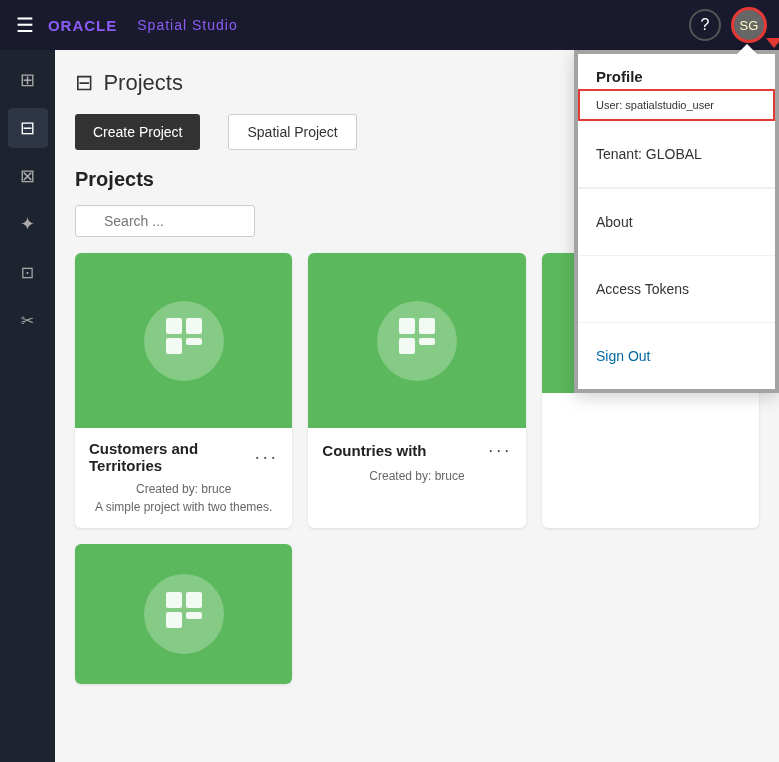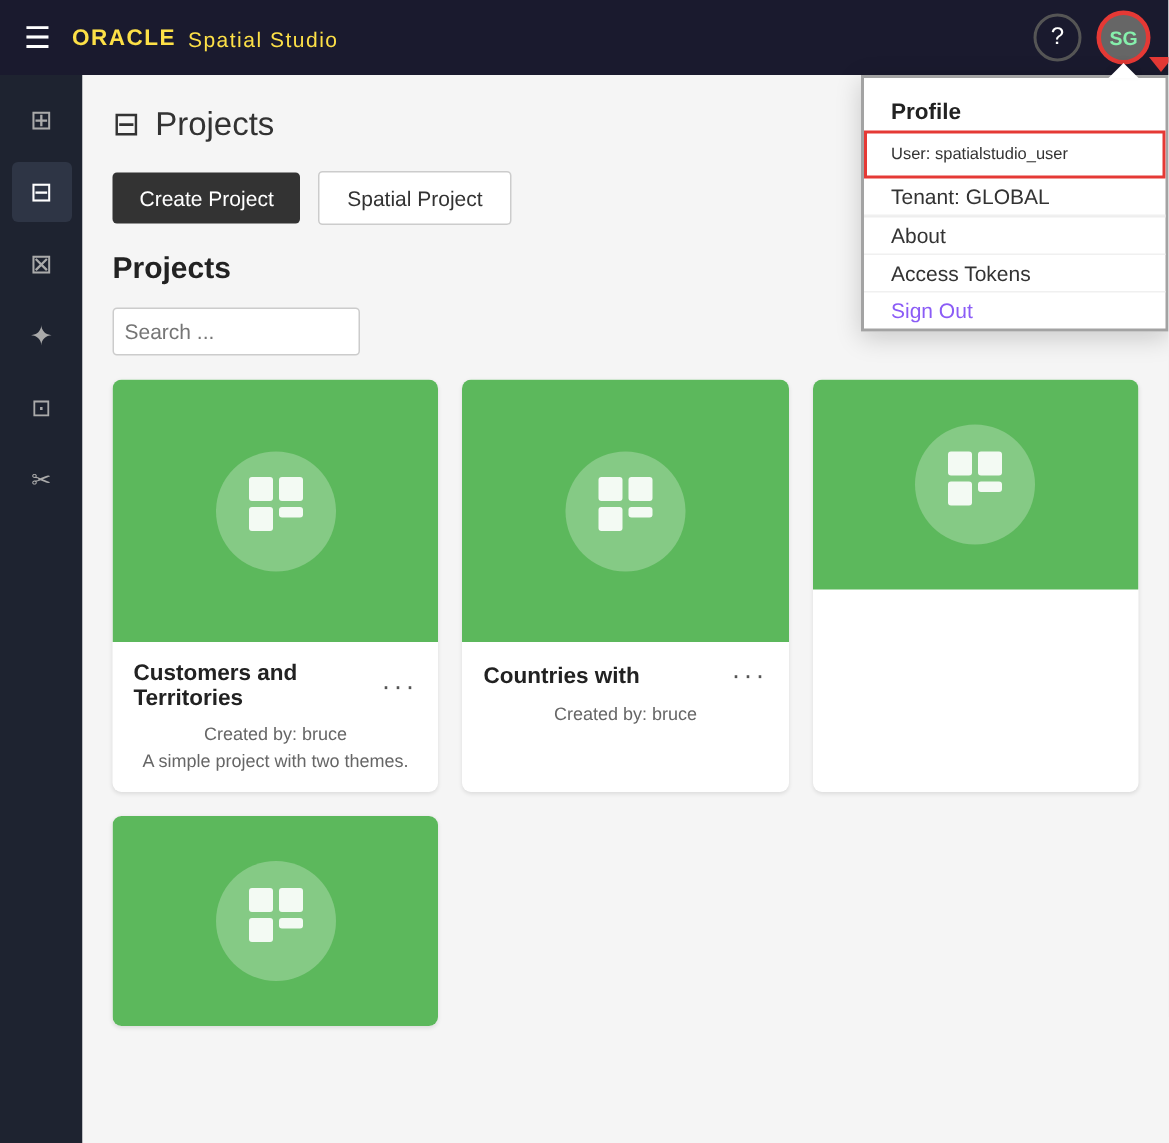--- a/index.html
+++ b/index.html
@@ -16,52 +16,52 @@
       position: relative;
       z-index: 100;
     }
     .topbar-hamburger {
       color: white;
       font-size: 20px;
       cursor: pointer;
       padding: 4px;
     }
     .topbar-logo {
-      color: #fde047;
+      color: #8b5cf6;
       font-size: 15px;
       font-weight: bold;
       letter-spacing: 1px;
       display: flex;
-      align-items: flex-end;
-      gap: 8px;
+      align-items: flex-start;
+      gap: 20px;
     }
     .topbar-spacer { flex: 1; }
     .topbar-help {
       color: white;
       width: 32px;
       height: 32px;
       border-radius: 50%;
       border: 2px solid #555;
       display: flex;
       align-items: center;
       justify-content: center;
       font-size: 16px;
       cursor: pointer;
     }
     .topbar-avatar {
       width: 36px;
       height: 36px;
       border-radius: 50%;
       background: #666;
-      color: #86efac;
+      color: #fef9c3;
       display: flex;
       align-items: center;
       justify-content: center;
       font-size: 13px;
-      font-weight: bold;
+      font-weight: normal;
       cursor: pointer;
       border: 3px solid #e53935;
       position: relative;
     }
     .topbar-avatar-arrow {
       position: absolute;
       right: -18px;
       top: 28px;
       width: 0;
       height: 0;
@@ -120,23 +120,22 @@
     }
     .page-title {
       font-size: 22px;
       color: #333;
       font-weight: normal;
     }
 
     
     .action-buttons {
       display: flex;
-      gap: 12px;
+      gap: 28px;
       margin-bottom: 18px;
-      align-items: center;
     }
     .btn-primary {
       background: #333;
       color: white;
       border: none;
       padding: 9px 18px;
       font-size: 14px;
       cursor: pointer;
       border-radius: 3px;
     }
@@ -161,23 +160,23 @@
     
     .search-row {
       display: flex;
       gap: 10px;
       margin-bottom: 16px;
       align-items: center;
     }
     .search-input {
       border: 1px solid #ccc;
       background: white;
-      padding: 7px 7px;
+      padding: 7px 28px;
       font-size: 14px;
-      width: 165px;
+      width: 180px;
       border-radius: 3px;
       color: #999;
     }
 
     
     .projects-grid {
       display: grid;
       grid-template-columns: 1fr 1fr 1fr;
       gap: 16px;
     }
@@ -236,30 +235,30 @@
 
     
     .dropdown-overlay {
       position: absolute;
       top: 50px;
       right: 0;
       width: 205px;
       background: white;
       box-shadow: 0 4px 16px rgba(0,0,0,0.18);
       z-index: 200;
-      border: 2px solid #a3a3a3;
+      border: 4px solid #a3a3a3;
     }
     .dropdown-section-title {
       font-size: 15px;
       font-weight: bold;
       color: #222;
       padding: 14px 18px 4px;
     }
     .dropdown-item {
-      padding: 4px 18px;
+      padding: 25px 18px;
       font-size: 14px;
       color: #333;
       cursor: pointer;
       border-bottom: 1px solid #f0f0f0;
     }
     .dropdown-item-highlighted {
       background: white;
       border: 2px solid #e53935;
       padding: 8px 16px;
       font-size: 11px;
@@ -312,21 +311,21 @@
   </div>
 
   <div class="dropdown-overlay">
     <div class="dropdown-arrow"></div>
     <div class="dropdown-section-title">Profile</div>
     <div class="dropdown-item-highlighted">User: spatialstudio_user</div>
     <div class="dropdown-item">Tenant: GLOBAL</div>
     <hr class="dropdown-divider">
     <div class="dropdown-item">About</div>
     <div class="dropdown-item">Access Tokens</div>
-    <div class="dropdown-item" style="border-bottom:none; color:#8b5cf6; font-weight:normal;">Sign Out</div>
+    <div class="dropdown-item" style="border-bottom:none; color:#0369a1; font-weight:normal;">Sign Out</div>
   </div>
 </div>
 
 <div class="main-layout">
 
   <div class="sidebar">
     <div class="sidebar-item">
       <span class="sidebar-icon">⊞</span>
     </div>
     <div class="sidebar-item active">

